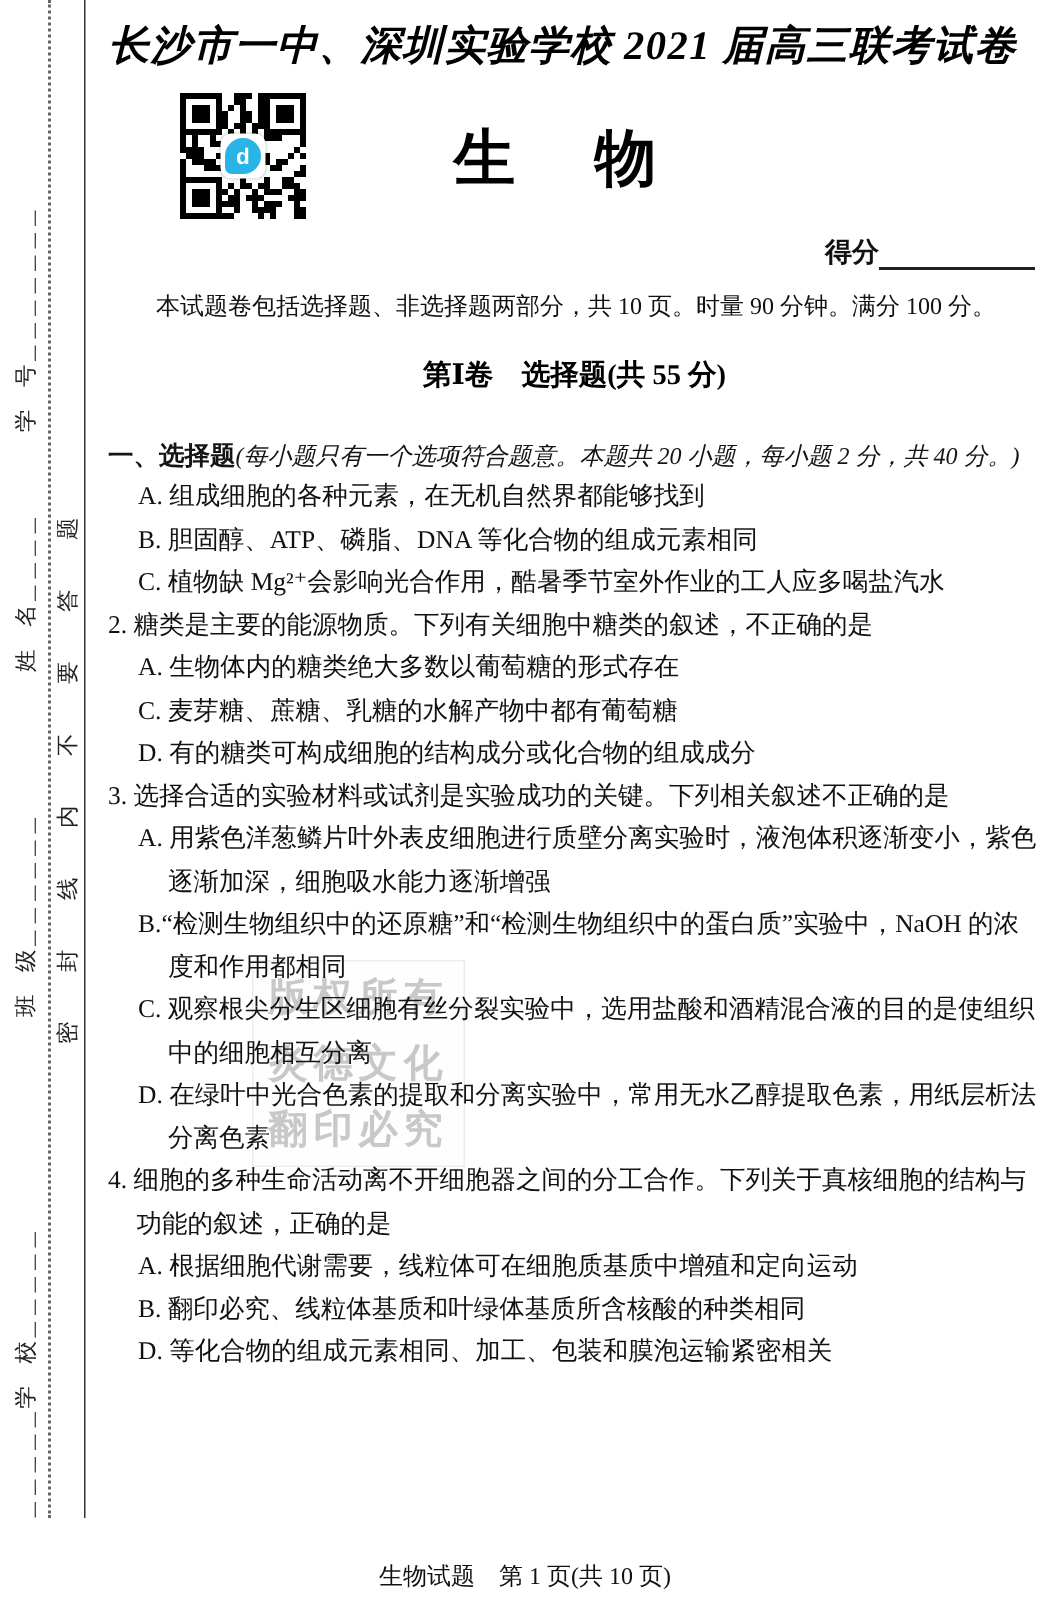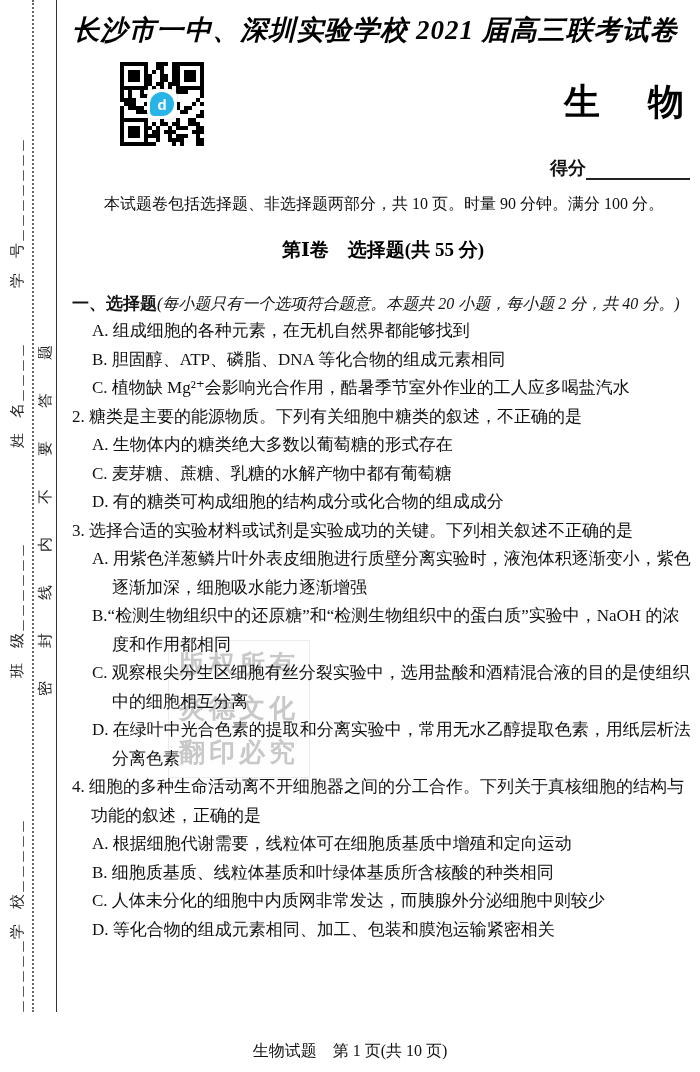--- a/index.html
+++ b/index.html
@@ -48,21 +48,21 @@
     background:#fff; border-radius:7px; box-shadow:0 0 2px rgba(0,0,0,.25);
     display:flex; align-items:center; justify-content:center;
   }
   .qr-logo-dot {
     width:24px; height:24px; border-radius:50% 50% 50% 18%;
     background:#29b4e8; display:flex; align-items:center; justify-content:center;
     color:#fff; font-family:"Liberation Sans",sans-serif; font-weight:bold; font-size:15px;
   }
   .subject-title {
     position:absolute; left:56px; right:10px; top:78px; z-index:1;
-    text-align:right; font-size:36px; font-weight:bold; color:#000; letter-spacing:6px;
+    text-align:center; font-size:41px; font-weight:bold; color:#000; letter-spacing:6px;
   }
 
   .score-row { position:absolute; right:10px; top:156px; z-index:1; white-space:nowrap; }
   .score-label { font-family:"Liberation Sans","DejaVu Sans",sans-serif;
     font-weight:bold; font-size:18px; color:#111; }
   .score-line { display:inline-block; width:104px; height:19px;
     border-bottom:2px solid #222; vertical-align:bottom; }
 
   
   .content { position:absolute; left:72px; width:622px; top:0; z-index:1; }
@@ -391,20 +391,19 @@
       <div class="question">
         <div class="q-stem">3. 选择合适的实验材料或试剂是实验成功的关键。下列相关叙述不正确的是</div>
         <div class="q-option">A. 用紫色洋葱鳞片叶外表皮细胞进行质壁分离实验时，液泡体积逐渐变小，紫色逐渐加深，细胞吸水能力逐渐增强</div>
         <div class="q-option">B.“检测生物组织中的还原糖”和“检测生物组织中的蛋白质”实验中，NaOH 的浓度和作用都相同</div>
         <div class="q-option">C. 观察根尖分生区细胞有丝分裂实验中，选用盐酸和酒精混合液的目的是使组织中的细胞相互分离</div>
         <div class="q-option">D. 在绿叶中光合色素的提取和分离实验中，常用无水乙醇提取色素，用纸层析法分离色素</div>
       </div>
       <div class="question">
         <div class="q-stem">4. 细胞的多种生命活动离不开细胞器之间的分工合作。下列关于真核细胞的结构与功能的叙述，正确的是</div>
         <div class="q-option">A. 根据细胞代谢需要，线粒体可在细胞质基质中增殖和定向运动</div>
-        <div class="q-option">B. 细胞质基质、线粒体基质和叶绿体基质所含核酸的种类相同</div>
-        <div class="q-option">C. 人体未分化的细胞中内质网非常发达，而胰腺外分泌细胞中则较少</div>
+        <div class="q-option">B. 翻印必究、线粒体基质和叶绿体基质所含核酸的种类相同</div>
         <div class="q-option">D. 等化合物的组成元素相同、加工、包装和膜泡运输紧密相关</div>
       </div>
     </div>
 </div>
 
 <div class="footer">生物试题　第 1 页(共 10 页)</div>
 
 </body></html>

